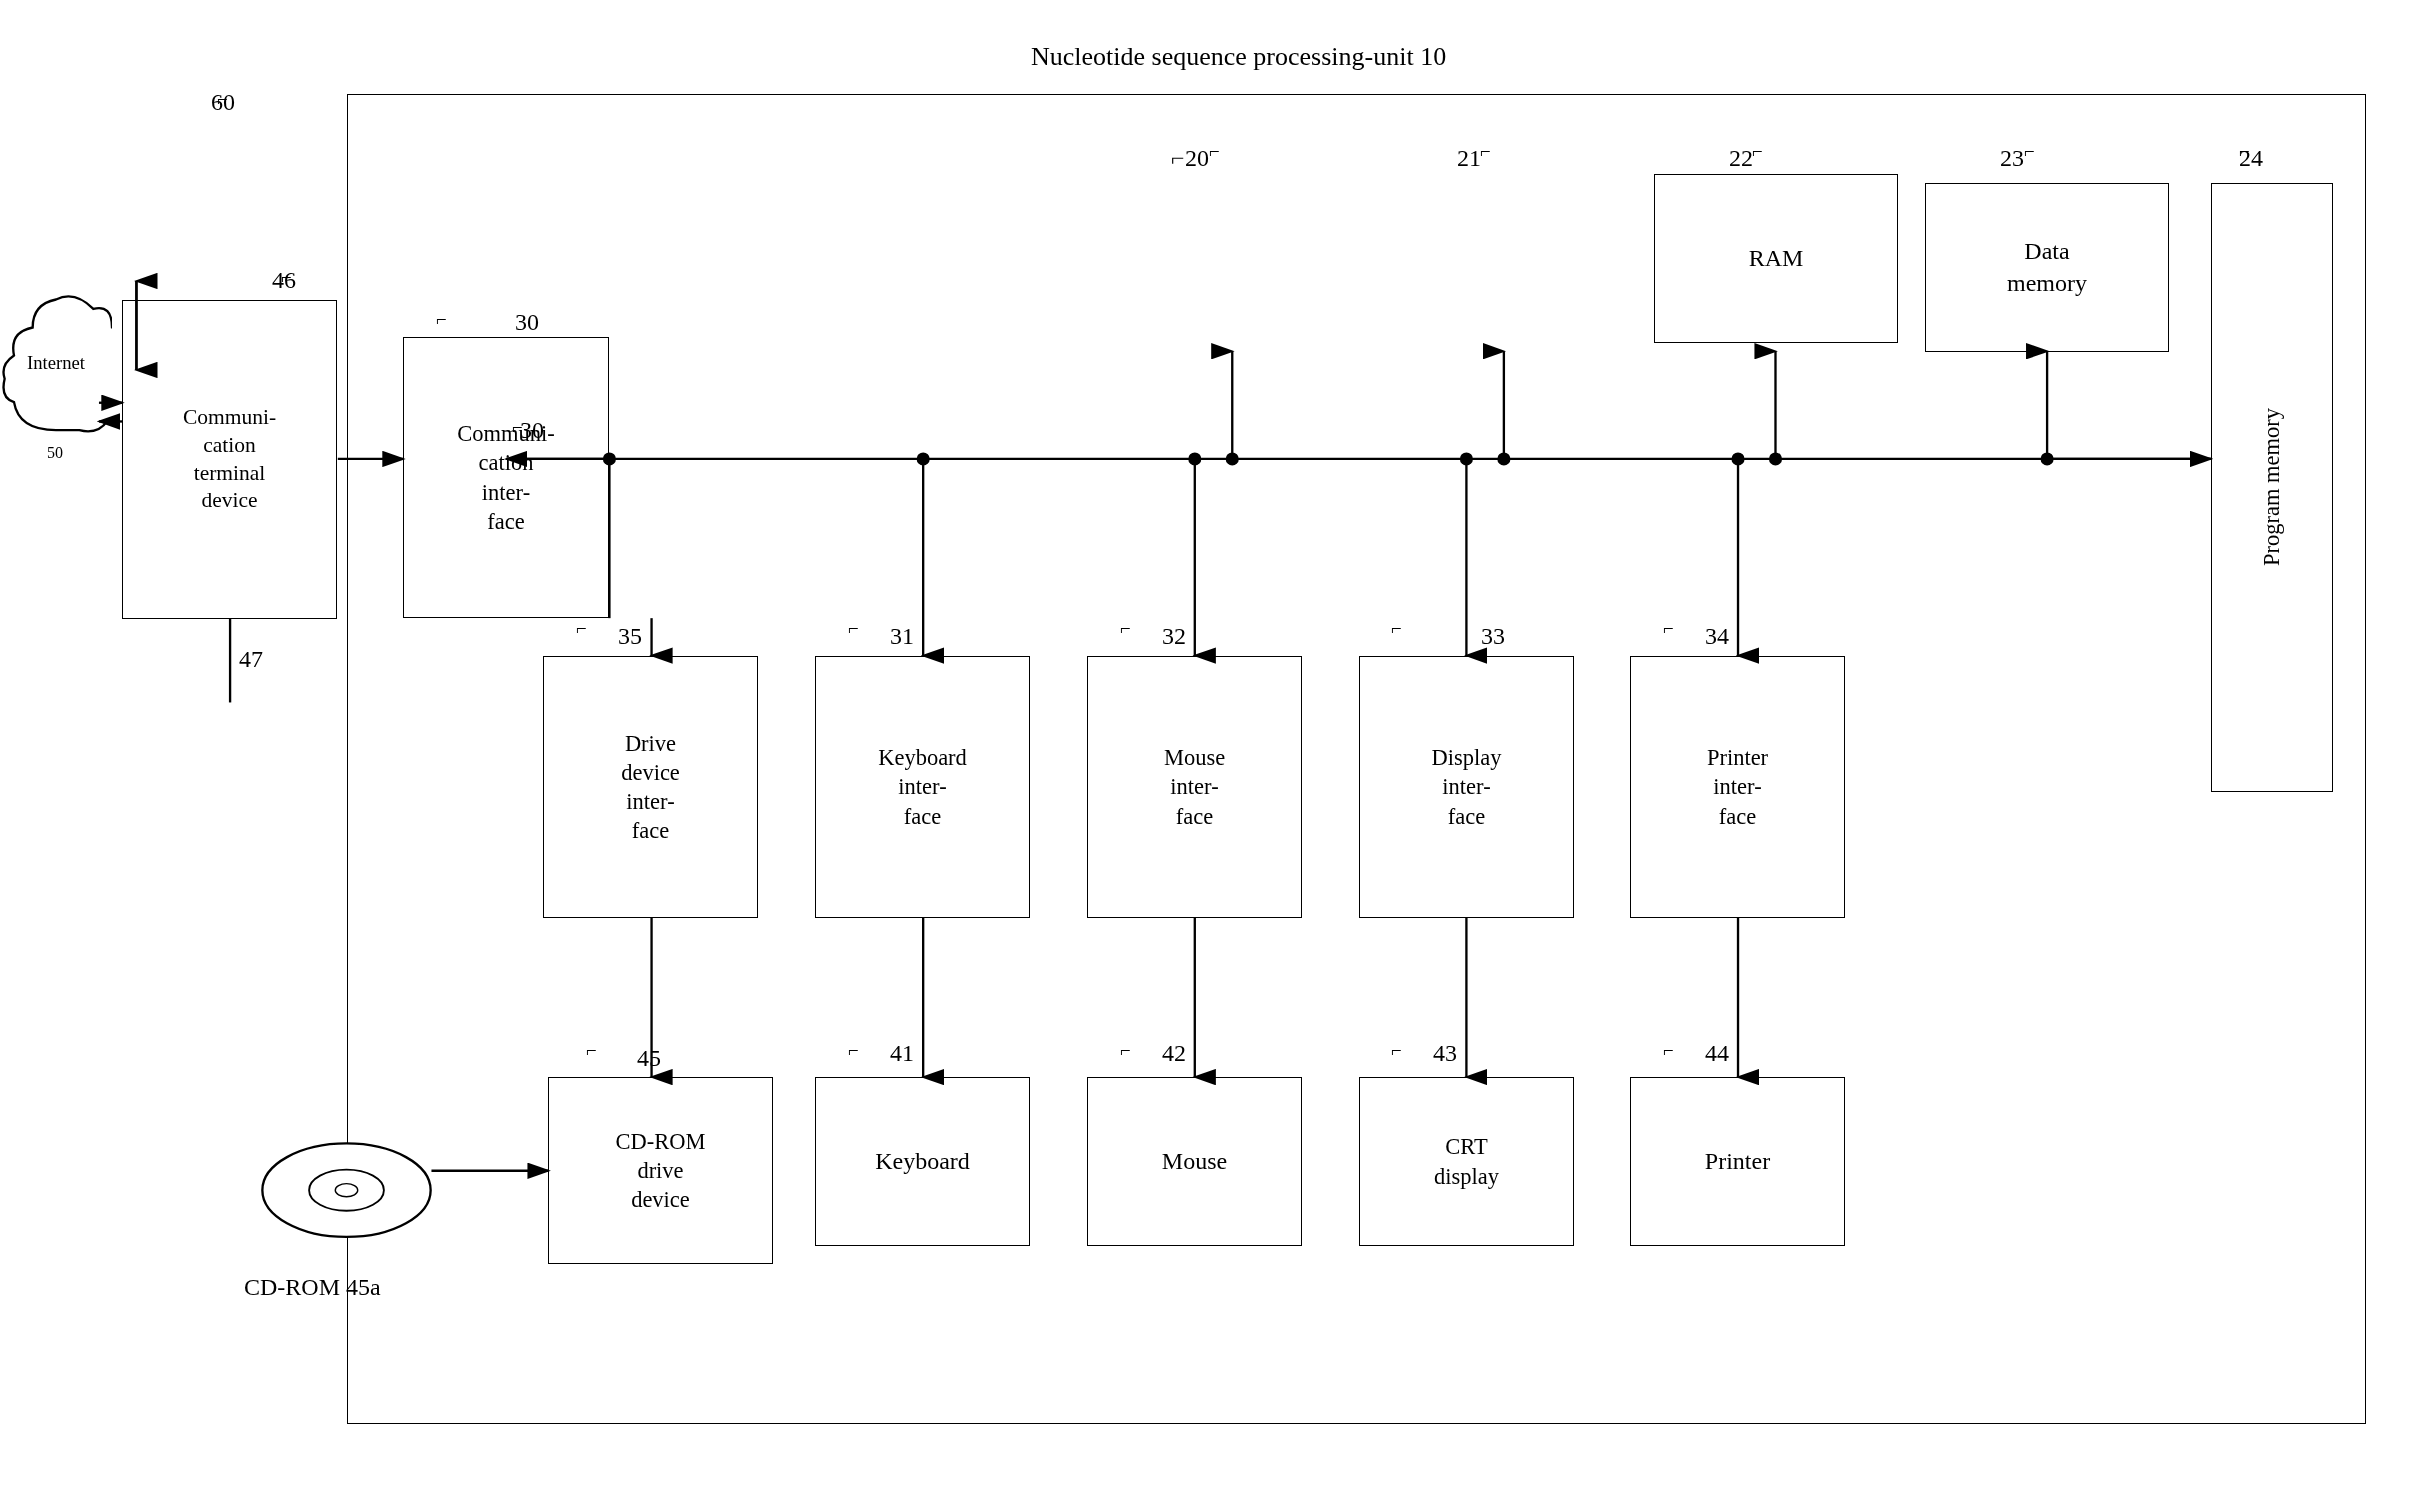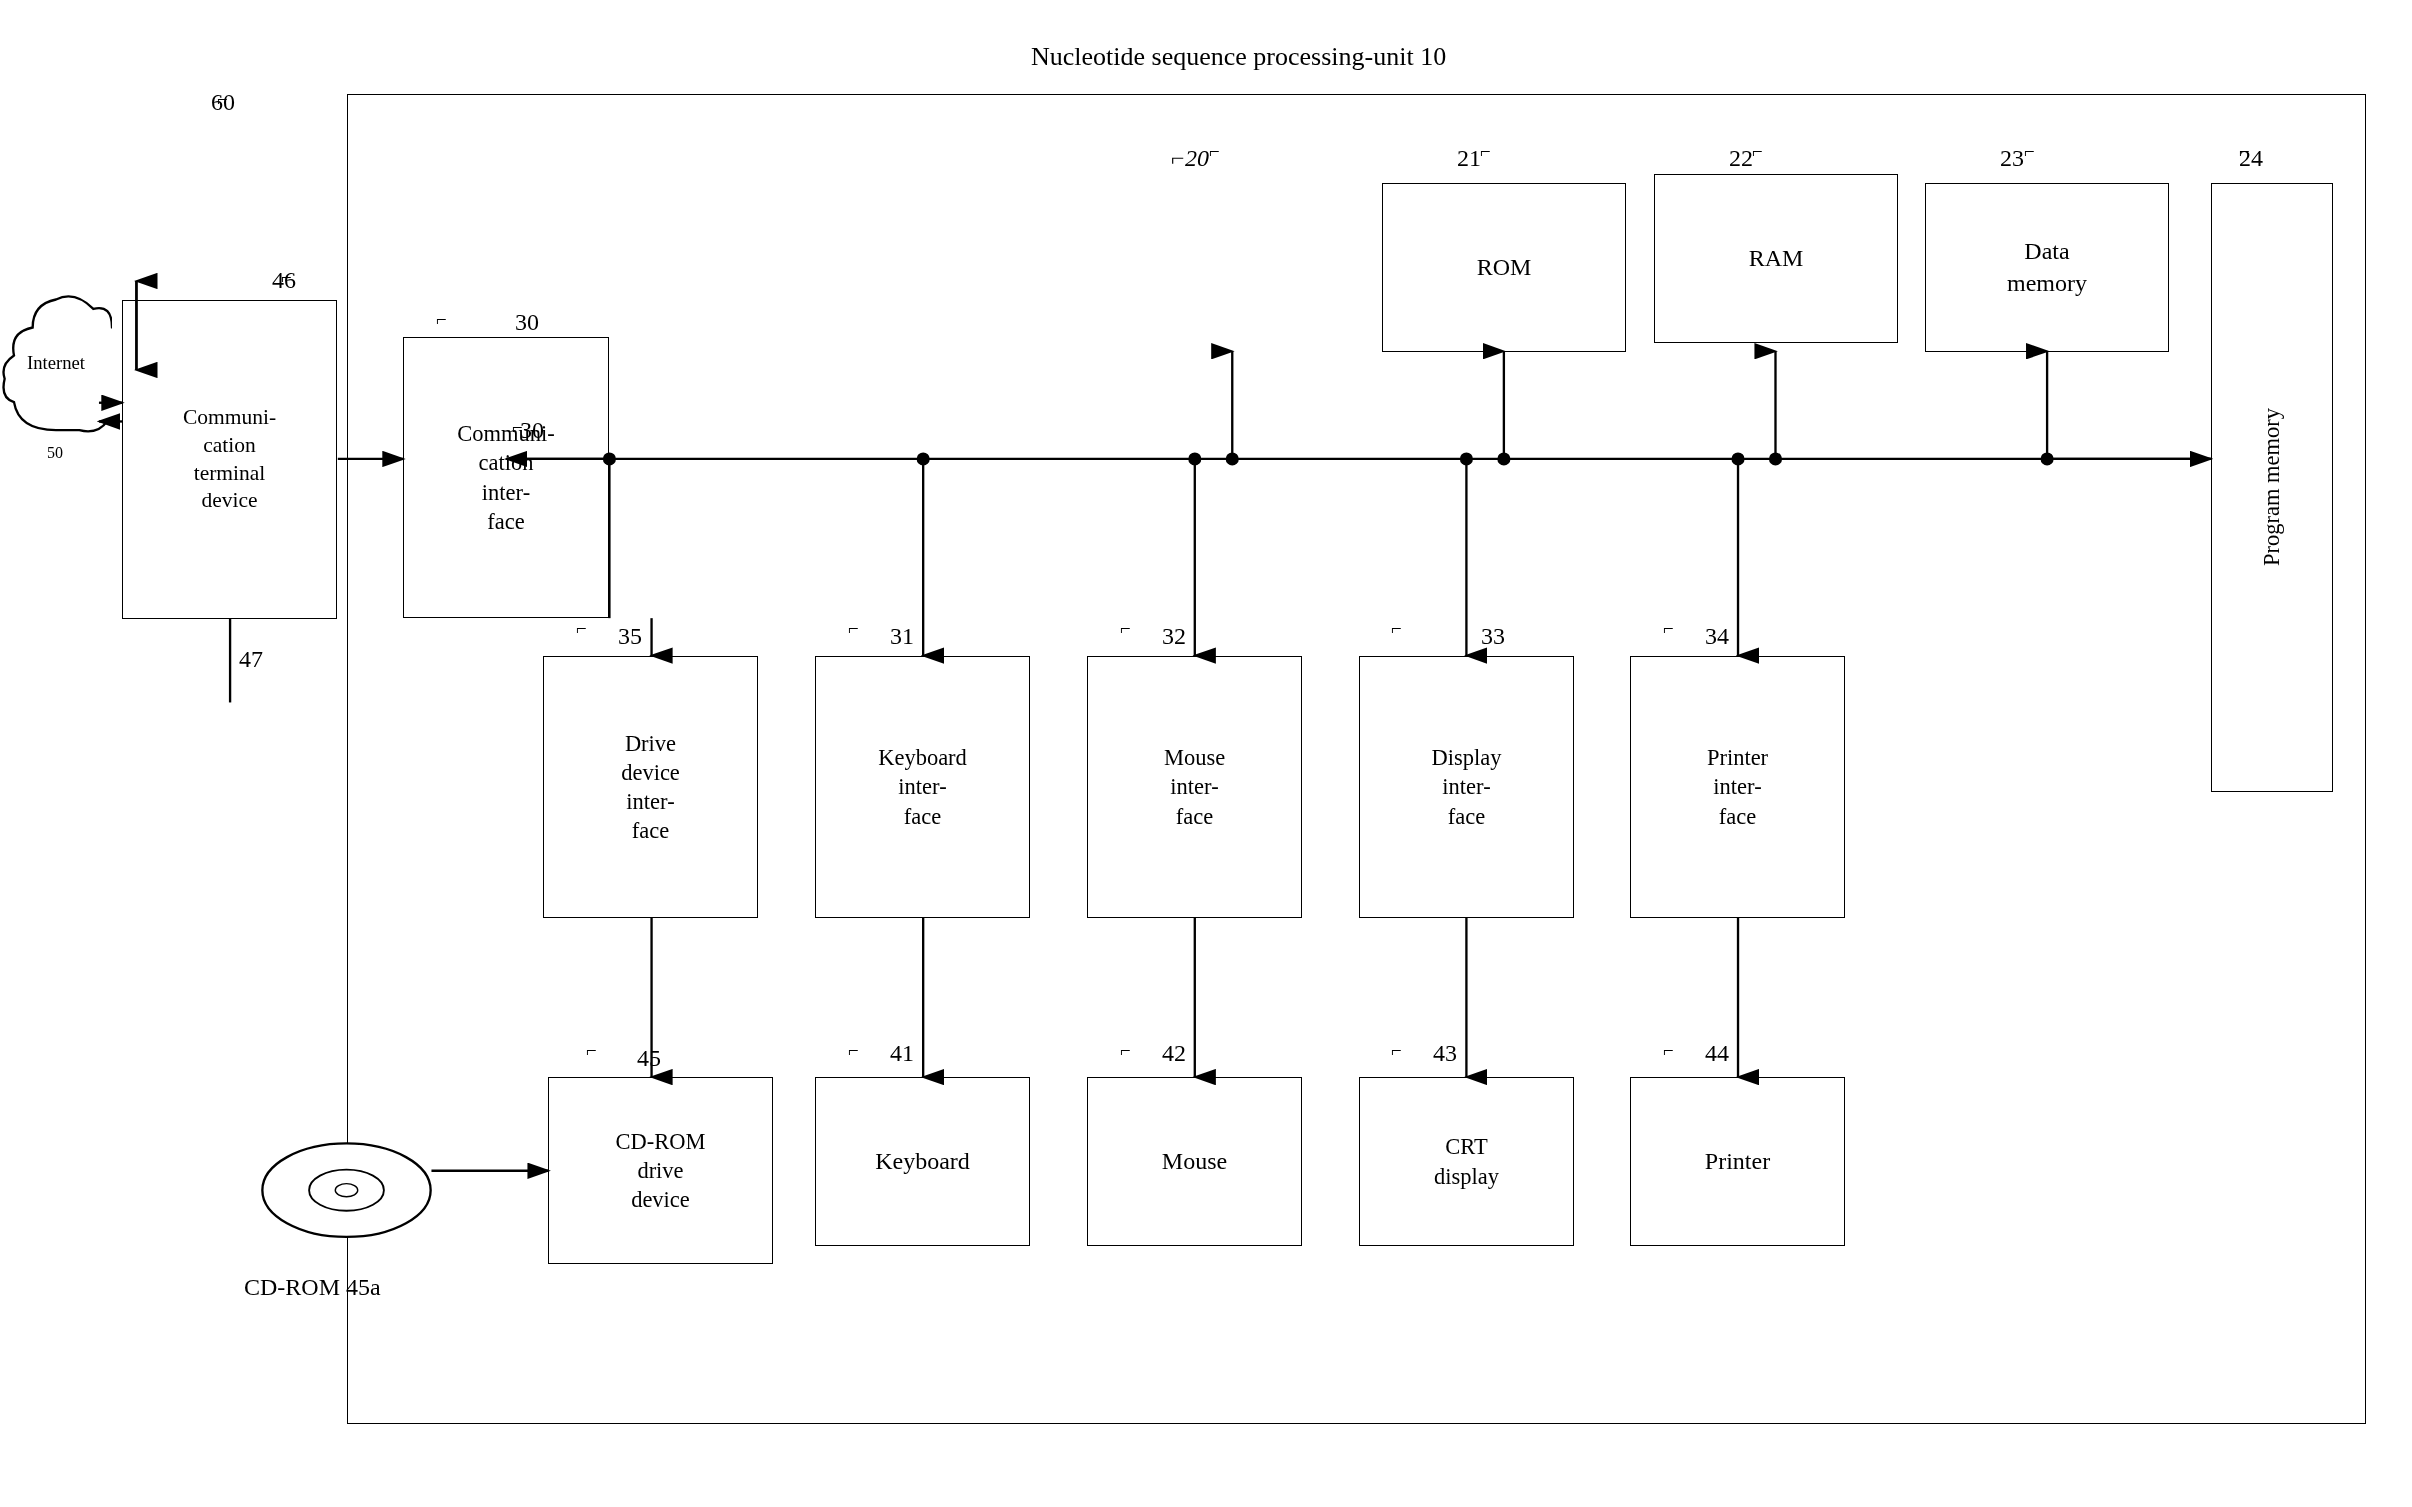--- a/index.html
+++ b/index.html
@@ -50,29 +50,26 @@
 <body>
 
 <div class="diagram-container">
 
   <div class="label" style="top:42px; left:1031px; font-size:26px; white-space:nowrap;">
     <span>Nucleotide sequence processing-unit 10</span>
   </div>
 
   <div style="position:absolute; top:94px; left:347px; width:2019px; height:1330px; border:1.9px solid #000; background:transparent;"></div>
 
-  <div class="label" style="top:145px; left:1185px;font-style:italic;">
+  <div class="label" style="top:145px; left:1185px;">
     <span>20</span>
   </div>
 
   <div class="label" style="top:145px; left:1171px; font-size:24px;">⌐</div>
 
-  <div class="box" style="top:183px; left:1382px; width:244px; height:169px;">
-    <span>ROM</span>
-  </div>
   <div class="label" style="top:145px; left:1457px;">
     <span>21</span>
   </div>
 
   <div class="box" style="top:174px; left:1654px; width:244px; height:169px;">
     <span>RAM</span>
   </div>
   <div class="label" style="top:145px; left:1729px;">
     <span>22</span>
   </div>

